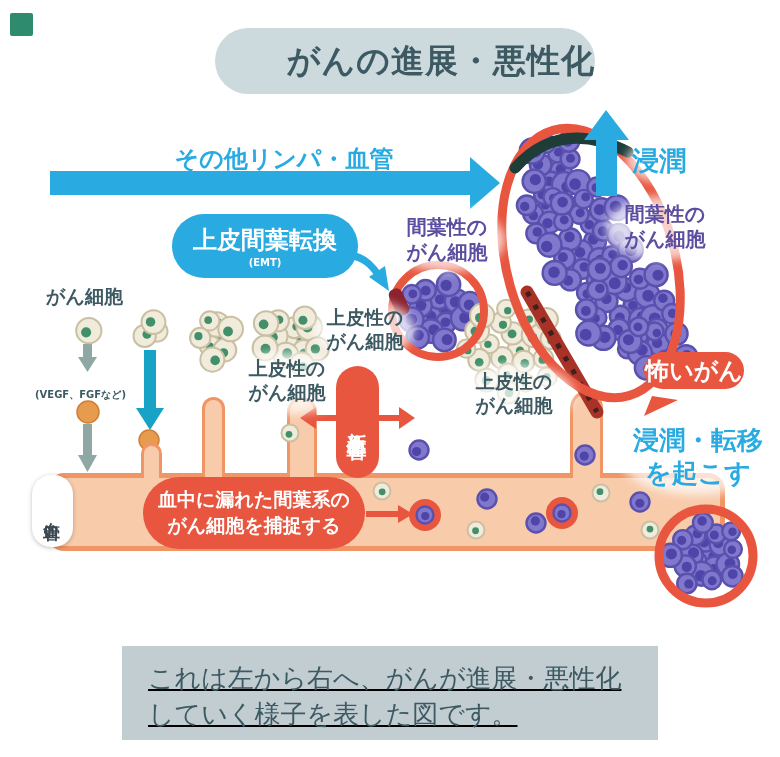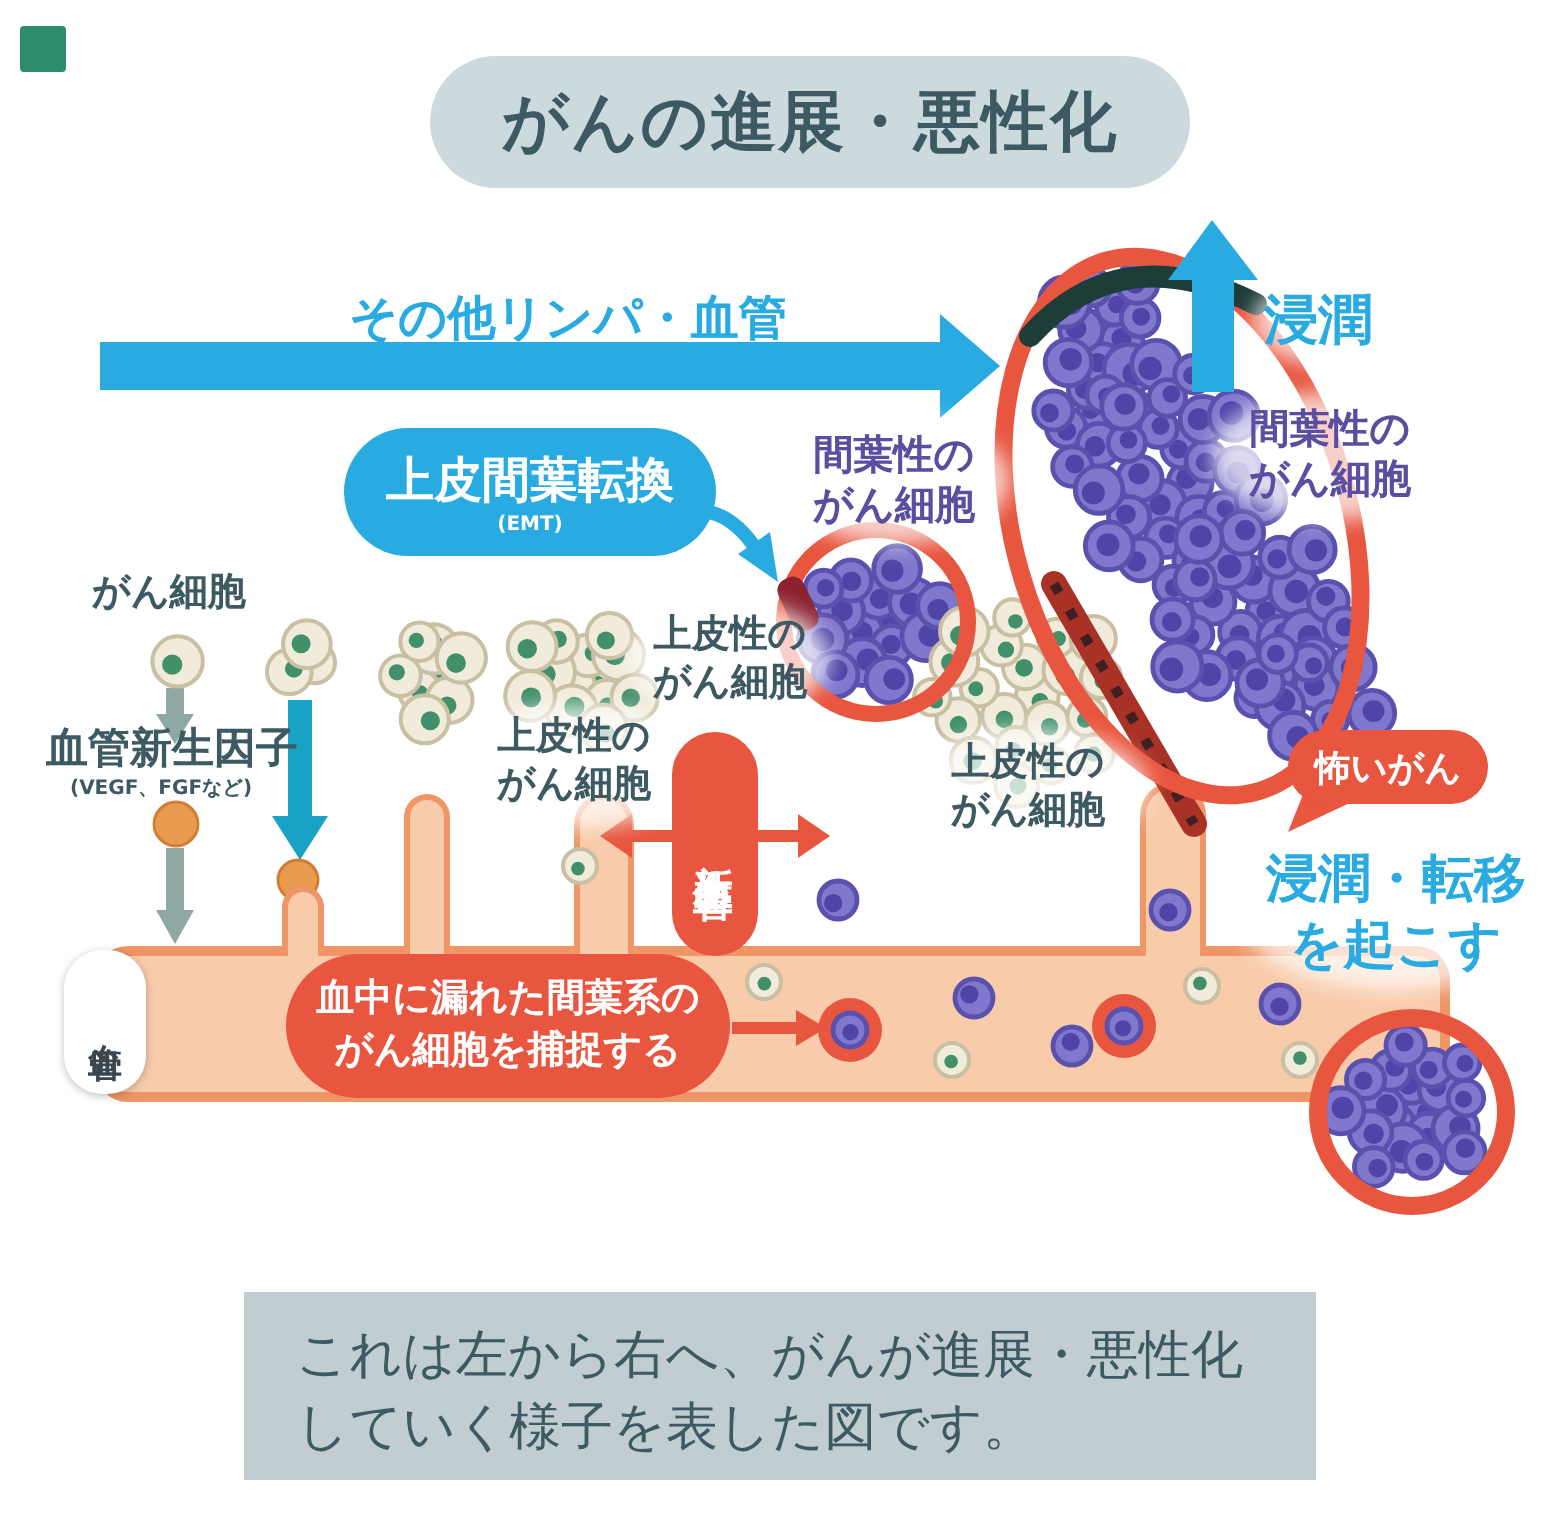--- a/index.html
+++ b/index.html
@@ -822,56 +822,55 @@
   <div class="bubble" style="left:225px;top:352px;width:125px;height:62px;"></div>
   <div class="bubble" style="left:315px;top:300px;width:100px;height:58px;"></div>
   <div class="bubble" style="left:390px;top:208px;width:115px;height:64px;"></div>
   <div class="bubble" style="left:606px;top:196px;width:120px;height:64px;"></div>
   <div class="bubble" style="left:456px;top:364px;width:118px;height:62px;"></div>
   <div class="bubble" style="left:618px;top:415px;width:158px;height:80px;"></div>
   <div class="bubble" style="left:626px;top:140px;width:70px;height:42px;"></div>
 
   <div class="abs" style="left:10px;top:13px;width:23px;height:23px;background:var(--corner);border-radius:2px;z-index:3;"></div>
 
-  <div class="abs ctr" style="left:215px;top:28px;width:380px;height:66px;border-radius:34px;background:var(--title_bg);z-index:3;">
+  <div class="abs ctr" style="left:215px;top:28px;width:380px;height:66px;border-radius:34px;background:var(--title_bg);z-index:3;justify-content:flex-end;">
     <span class="slate" style="font-size:33px;font-weight:bold;letter-spacing:1px;">がんの進展・悪性化</span>
   </div>
 
   <div class="lbl bluetxt ctr" style="left:134px;top:132px;width:300px;font-size:24px;margin-top:12px;">その他リンパ・血管</div>
 
   <div class="pill" style="left:172px;top:214px;width:186px;height:64px;border-radius:32px;background:var(--blue);flex-direction:column;color:#fff;">
     <span style="font-size:24px;">上皮間葉転換</span>
     <span style="font-size:10px;margin-top:1px;">(EMT)</span>
   </div>
 
   <div class="lbl slate" style="left:46px;top:285px;font-size:19px;">がん細胞</div>
-  <div class="lbl slate" style="left:23px;top:361px;font-size:21px;">血管新生因子</div>
   <div class="lbl slate" style="left:35px;top:389px;font-size:10px;">(VEGF、FGFなど)</div>
 
   <div class="lbl slate ctr" style="left:228px;top:357px;width:118px;font-size:19px;">上皮性の
 がん細胞</div>
   <div class="lbl slate ctr" style="left:322px;top:306px;width:86px;font-size:19px;">上皮性の
 がん細胞</div>
   <div class="lbl purpletxt ctr" style="left:397px;top:215px;width:100px;font-size:20px;">間葉性の
 がん細胞</div>
   <div class="lbl slate ctr" style="left:463px;top:370px;width:102px;font-size:19px;">上皮性の
 がん細胞</div>
   <div class="lbl purpletxt ctr" style="left:613px;top:202px;width:104px;font-size:20px;">間葉性の
 がん細胞</div>
 
   <div class="lbl bluetxt" style="left:632px;top:144px;font-size:27px;">浸潤</div>
-  <div class="pill" style="left:644px;top:365px;width:100px;height:37px;border-radius:19px;background:var(--red);color:#fff;font-size:18px;">怖いがん</div>
+  <div class="pill" style="left:644px;top:352px;width:100px;height:37px;border-radius:19px;background:var(--red);color:#fff;font-size:24px;">怖いがん</div>
   <div class="lbl bluetxt ctr" style="left:620px;top:424px;width:156px;font-size:26px;">浸潤・転移
 を起こす</div>
 
   <div class="pill" style="left:143px;top:477px;width:222px;height:72px;border-radius:36px;background:var(--red);color:#fff;font-size:19px;line-height:1.35;white-space:pre-line;">血中に漏れた間葉系の
 がん細胞を捕捉する</div>
 
   <div class="pill vert" style="left:336px;top:366px;width:43px;height:112px;border-radius:22px;background:var(--red);color:#fff;font-size:20px;">新生血管</div>
 
   <div class="pill vert" style="left:32px;top:475px;width:41px;height:72px;border-radius:19px;background:#fff;color:#3a4750;font-size:17px;box-shadow:0 1px 4px rgba(0,0,0,.25);">血管</div>
 
-  <div class="abs" style="left:122px;top:646px;width:536px;height:94px;background:var(--note_bg);z-index:3;">
+  <div class="abs" style="left:122px;top:646px;width:536px;height:94px;background:var(--note_bg);z-index:3;text-decoration:underline;">
     <div class="lbl slate" style="position:static;padding:14px 0 0 26px;font-size:26px;line-height:1.4;font-weight:500;">これは左から右へ、がんが進展・悪性化
 していく様子を表した図です。</div>
   </div>
 
 </div>
 
 </body></html>

